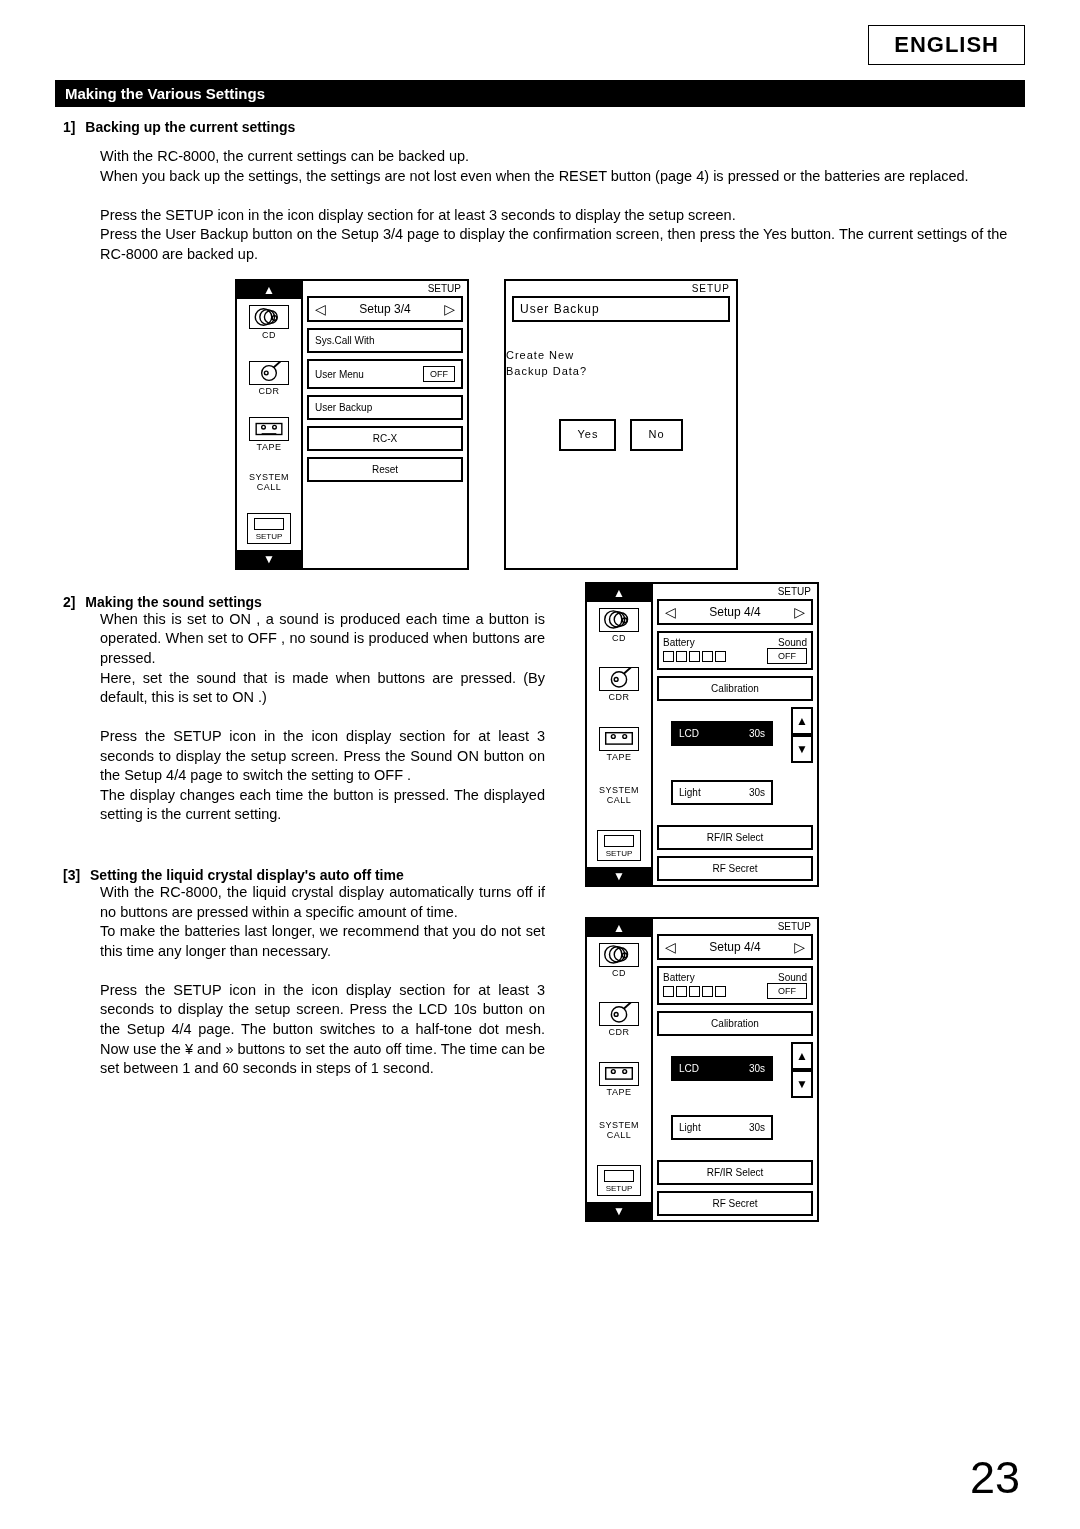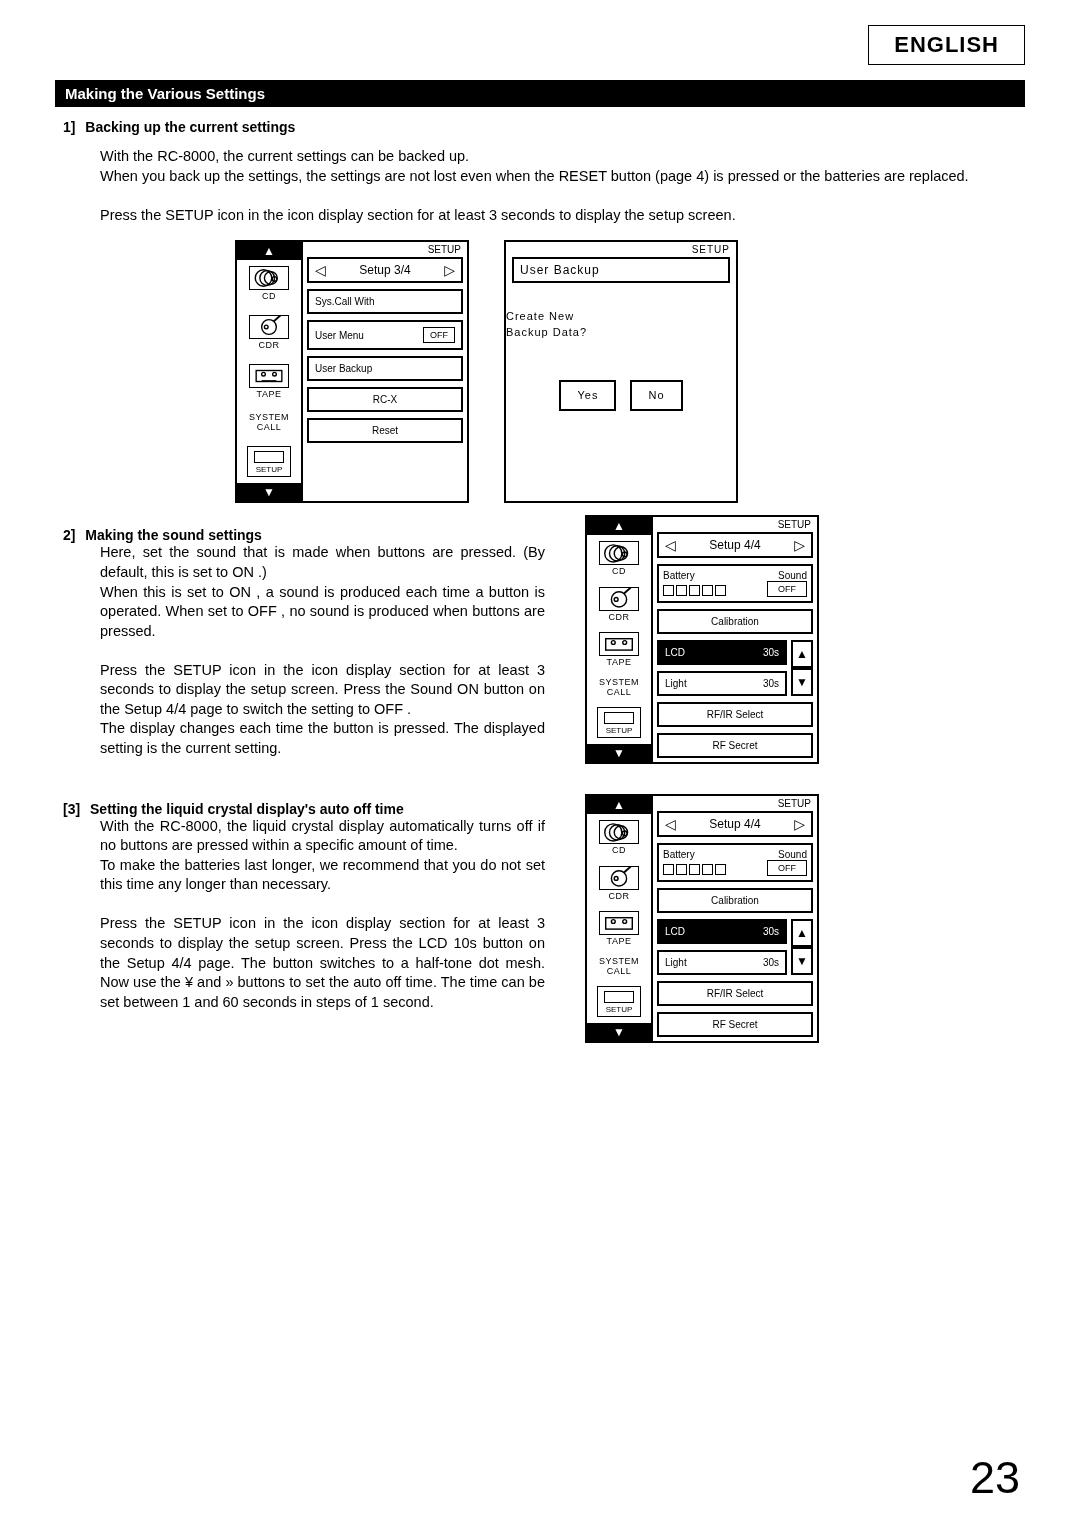--- a/index.html
+++ b/index.html
@@ -114,21 +114,21 @@
     text-align: center;
     font-size: 12px;
     padding: 2px 0;
   }
   .sidebar-body {
     flex: 1;
     display: flex;
     flex-direction: column;
     justify-content: space-between;
     padding: 6px 4px;
-    gap: 6px;
+    gap: 20px;
   }
   .side-item {
     text-align: center;
     font-size: 9px;
     line-height: 1.1;
     letter-spacing: 0.5px;
   }
   .side-item .icon {
     border: 1.5px solid #000;
     height: 22px;
@@ -223,21 +223,21 @@
     display: flex;
     align-items: center;
     justify-content: center;
     font-size: 12px;
   }
   .lcd-row-spinner-group {
     display: flex;
     gap: 4px;
     align-items: stretch;
   }
-  .lcd-row-spinner-group .row-btn { flex:1; margin:0; }
+  .lcd-row-spinner-group .row-btn { flex:1; margin:14px; }
   .dialog-body {
     padding: 20px 0;
     font-size: 11px;
     line-height: 1.4;
   }
   .dialog-buttons {
     display: flex;
     justify-content: center;
     gap: 14px;
     margin-top: 40px;
@@ -268,20 +268,21 @@
 
   <div class="item-head">
     <span class="num">1]</span>
     <span>Backing up the current settings</span>
   </div>
   <div class="body-text">
     <div>With the RC-8000, the current settings can be backed up.</div>
     <div>When you back up the settings, the settings are not lost even when the RESET button (page 4) is pressed or the batteries are replaced.</div>
     <br>
     <div>Press the  SETUP  icon in the icon display section for at least 3 seconds to display the setup screen.</div>
+    <div>Press the  User Backup  button on the  Setup 3/4  page to display the confirmation screen, then press the  Yes  button.  The current settings of the RC-8000 are backed up.</div>
   </div>
 
   <div class="screens-row">
 
     <div class="sidebar-lcd">
       <div class="sidebar">
         <div class="sidebar-top">▲</div>
         <div class="sidebar-body">
           <div class="side-item">
             <div class="icon cd-icon">
@@ -374,22 +375,22 @@
     </div>
   </div>
 
   <div class="two-col">
     <div>
       <div class="item-head">
         <span class="num">2]</span>
         <span>Making the sound settings</span>
       </div>
       <div class="col-text">
+        <div>When this is set to  ON , a sound is produced each time a button is operated.  When set to  OFF , no sound is produced when buttons are pressed.</div>
         <div>Here, set the sound that is made when buttons are pressed. (By default, this is set to  ON .)</div>
-        <div>When this is set to  ON , a sound is produced each time a button is operated.  When set to  OFF , no sound is produced when buttons are pressed.</div>
         <br>
         <div>Press the  SETUP  icon in the icon display section for at least 3 seconds to display the setup screen. Press the  Sound ON  button on the  Setup 4/4  page to switch the setting to  OFF .</div>
         <div>The display changes each time the button is pressed.  The displayed setting is the current setting.</div>
       </div>
 
       <div style="height:30px;"></div>
 
       <div class="item-head">
         <span class="num">[3]</span>
         <span>Setting the liquid crystal display's auto off time</span>

